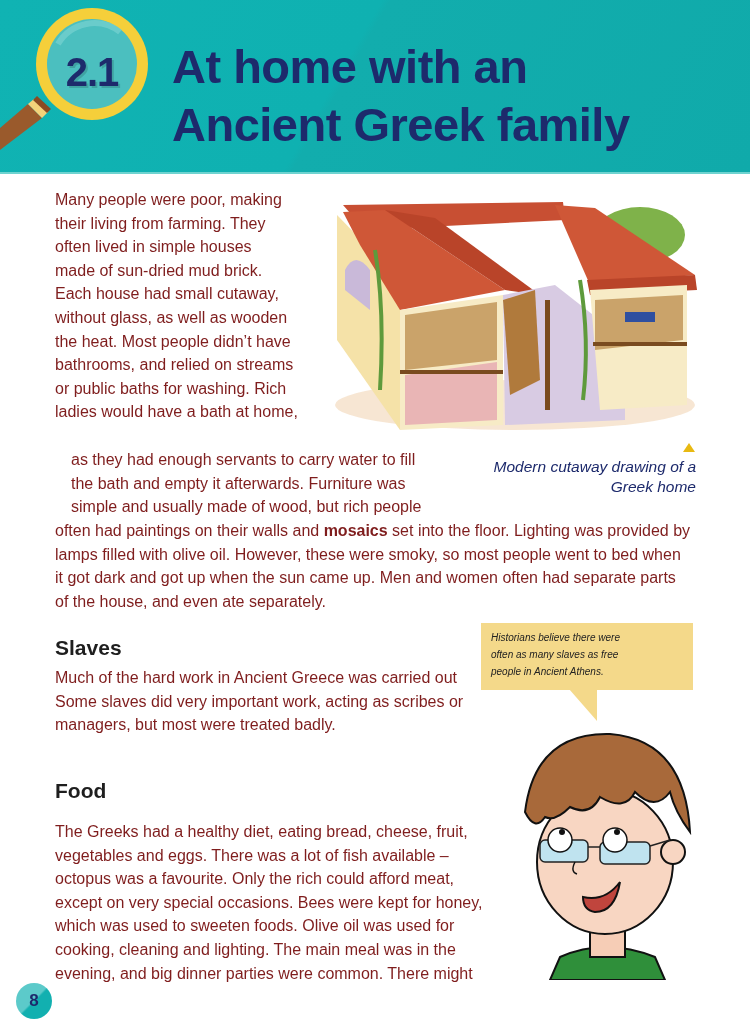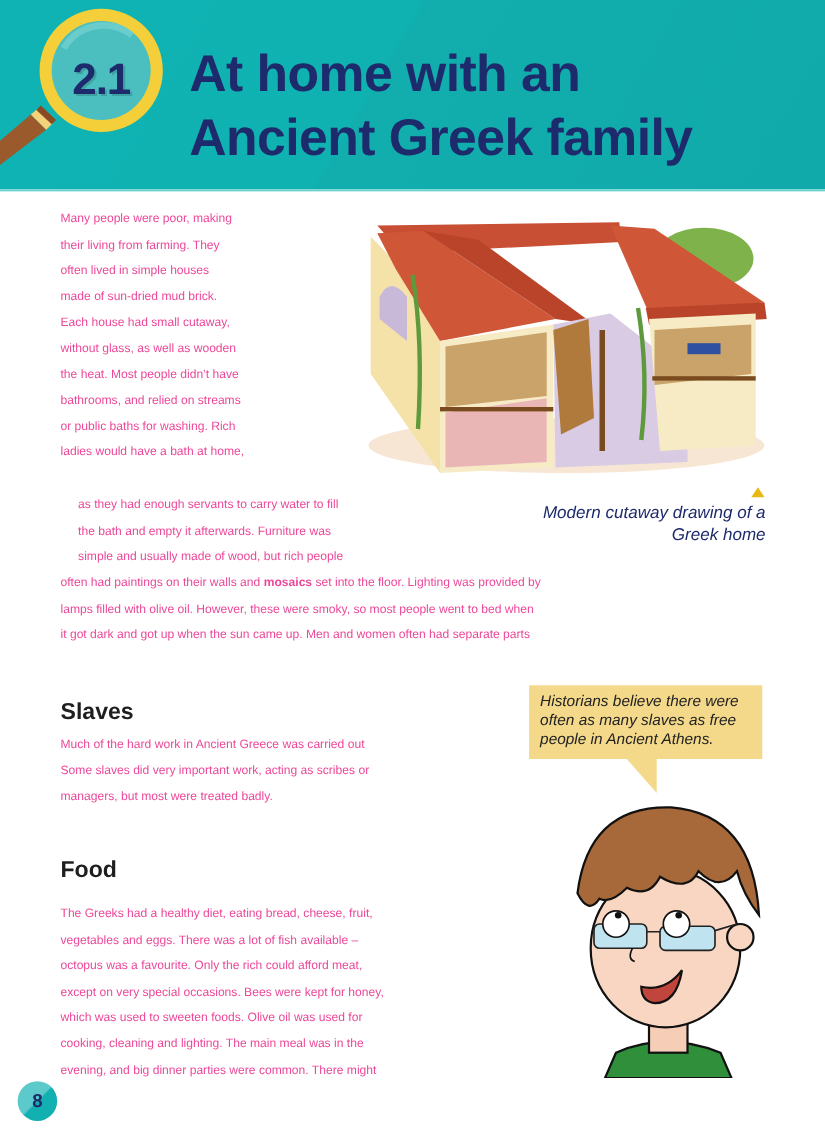--- a/index.html
+++ b/index.html
@@ -15,21 +15,21 @@
   .section-num {
     position: absolute; left: 52px; top: 50px; width: 80px; text-align: center;
     font-size: 40px; font-weight: bold; color: #1d2a6c; letter-spacing: -1px;
     text-shadow: 2px 2px 0 rgba(0,0,0,0.15);
   }
   .title {
     position: absolute; left: 172px; top: 38px; width: 560px;
     font-size: 47px; line-height: 58px; font-weight: bold; color: #1d2a6c; letter-spacing: -0.5px;
   }
 
-  .body-text { font-size: 11px; line-height: 23.6px; color: #ec4899; }
+  .body-text { font-size: 16px; line-height: 23.6px; color: #7f1d1d; }
   .intro-top { position: absolute; left: 55px; top: 188px; width: 270px; }
   .intro-mid { position: absolute; left: 55px; top: 448px; width: 370px; margin-left: 16px; }
   .intro-full { position: absolute; left: 55px; top: 519px; width: 650px; }
   .intro-full b { font-weight: bold; }
 
   .house { position: absolute; left: 325px; top: 190px; width: 375px; height: 245px; }
 
   .caption-marker { position: absolute; left: 683px; top: 443px; width: 0; height: 0;
     border-left: 6px solid transparent; border-right: 6px solid transparent; border-bottom: 9px solid #e8b912; }
   .caption { position: absolute; left: 440px; top: 457px; width: 256px; text-align: right;
@@ -37,21 +37,21 @@
 
   .heading { position: absolute; left: 55px; font-size: 21px; font-weight: bold; color: #1e1e1e; }
   .h-slaves { top: 636px; }
   .slaves-text { position: absolute; left: 55px; top: 666px; width: 425px; }
   .h-food { top: 779px; }
   .food-text { position: absolute; left: 55px; top: 810px; width: 440px; margin-top: 10px; }
 
   .bubble { position: absolute; left: 481px; top: 623px; width: 212px; height: 67px; background: #f4d98a; padding: 6px 10px; }
   .bubble-tail { position: absolute; left: 569px; top: 689px; width: 0; height: 0;
     border-left: 28px solid transparent; border-right: 0 solid transparent; border-top: 32px solid #f4d98a; }
-  .bubble-text { font-style: italic; font-size: 14px; line-height: 17px; color: #222; }
+  .bubble-text { font-style: italic; font-size: 10px; line-height: 17px; color: #222; }
 
   .boy { position: absolute; left: 505px; top: 722px; width: 200px; height: 258px; }
 
   .page-num { position: absolute; left: 16px; top: 983px; width: 36px; height: 36px; border-radius: 50%;
     background: linear-gradient(135deg, #5ccaca 0%, #5ccaca 48%, #12b0b0 52%, #12b0b0 100%);
     text-align: center; line-height: 36px; font-weight: bold; font-size: 17px; color: #1d2a6c; }
 </style>
 </head>
 <body>
 
@@ -85,20 +85,21 @@
 </div>
 <div class="intro-mid body-text">
   <div>as they had enough servants to carry water to fill</div>
   <div>the bath and empty it afterwards. Furniture was</div>
   <div>simple and usually made of wood, but rich people</div>
 </div>
 <div class="intro-full body-text">
   <div><span>often had paintings on their walls and </span><b>mosaics</b><span> set into the floor. Lighting was provided by</span></div>
   <div>lamps filled with olive oil. However, these were smoky, so most people went to bed when</div>
   <div>it got dark and got up when the sun came up. Men and women often had separate parts</div>
+  <div>of the house, and even ate separately.</div>
 </div>
 
 <svg class="house" viewBox="0 0 375 245">
   <ellipse cx="190" cy="215" rx="180" ry="25" fill="#f3dcc0" opacity="0.7"></ellipse>
   <ellipse cx="315" cy="45" rx="45" ry="28" fill="#7fb24a"></ellipse>
 
   <polygon points="12,25 75,90 75,240 12,150" fill="#f5e2a8"></polygon>
   <path d="M20 80 Q30 60 45 80 L45 120 L20 100 Z" fill="#c9b9d9"></path>
 
   <polygon points="18,15 238,12 240,30 40,40" fill="#c84f33"></polygon>

